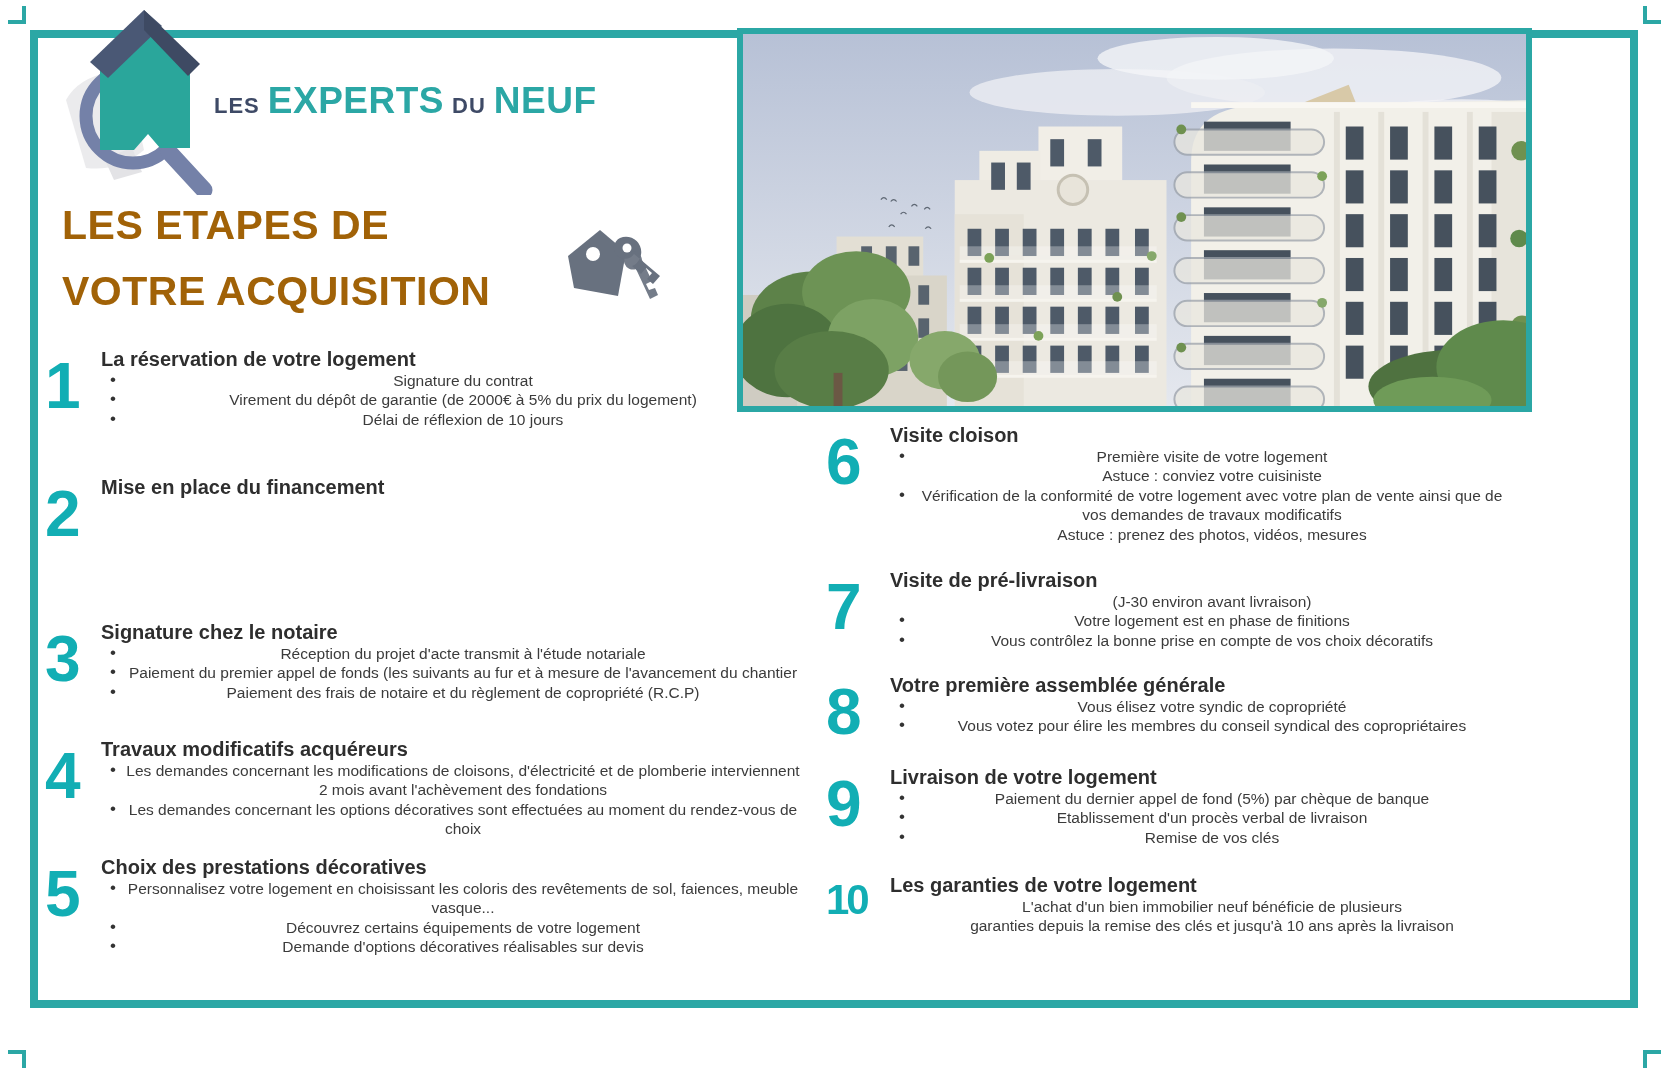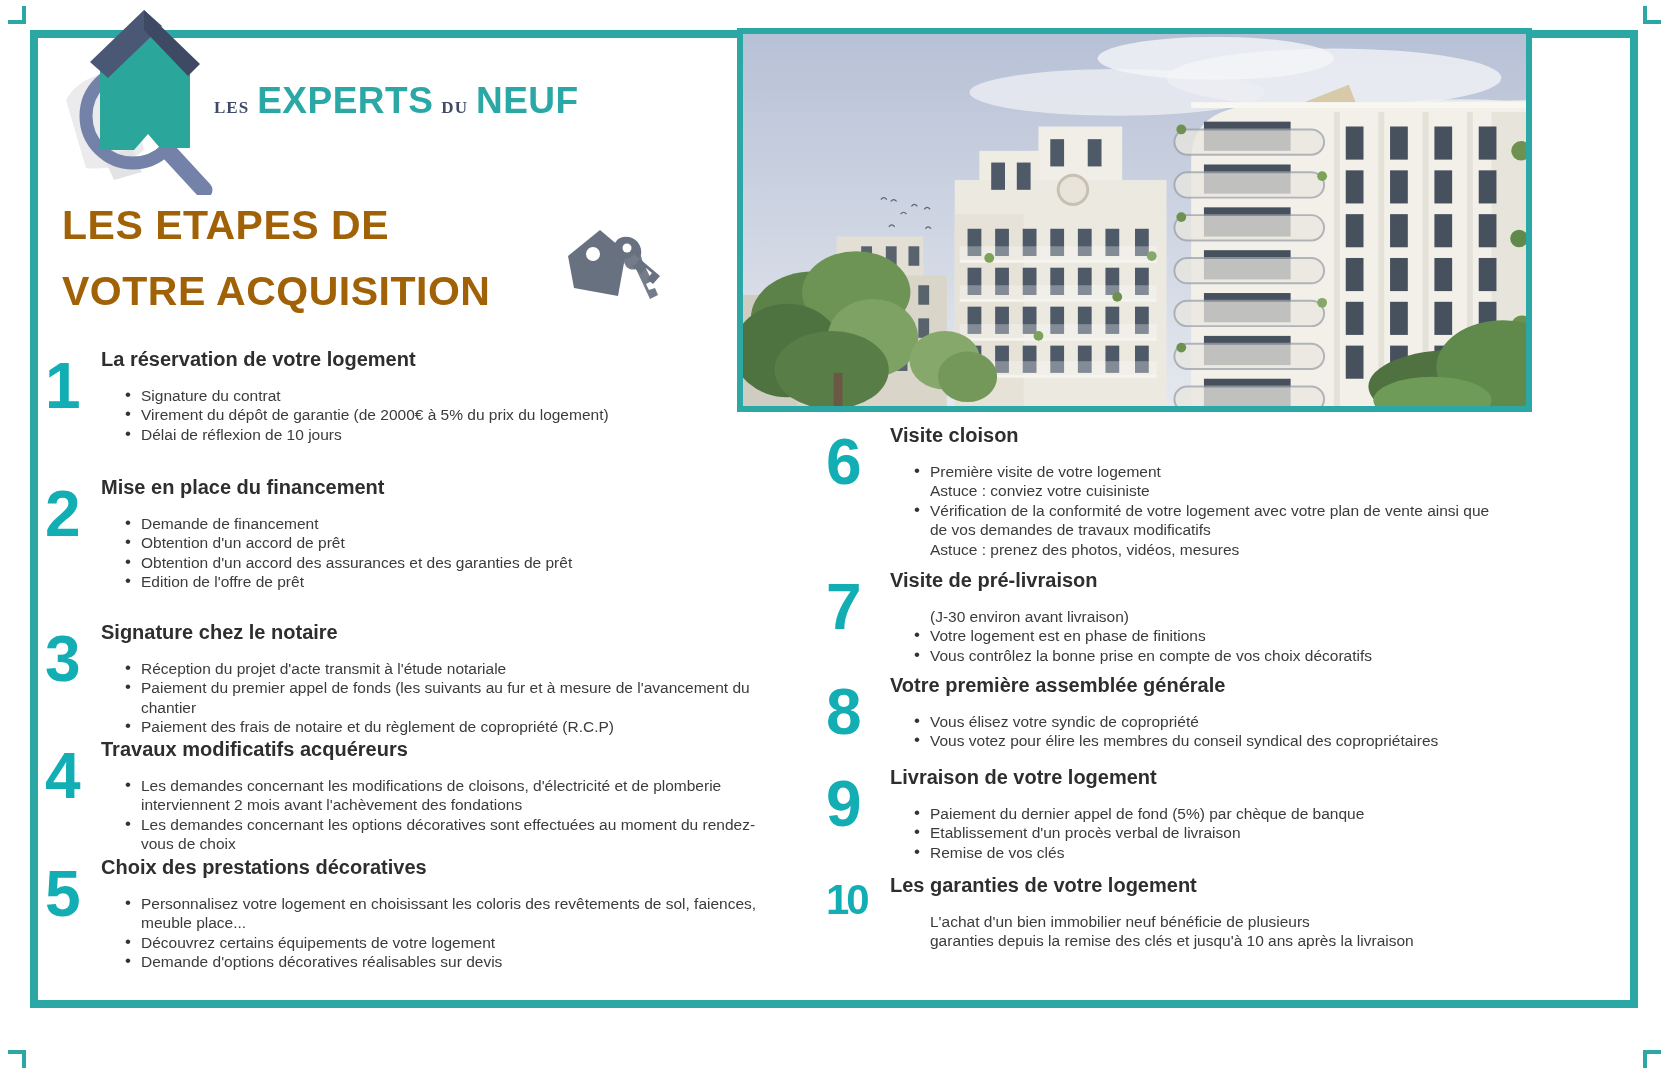--- a/index.html
+++ b/index.html
@@ -12,21 +12,21 @@
   .corner{position:absolute;width:18px;height:18px;box-sizing:border-box;}
   .corner.tl{left:8px;top:6px;border-right:4px solid #2BA7A5;border-bottom:4px solid #2BA7A5;}
   .corner.tr{left:1643px;top:6px;border-left:4px solid #2BA7A5;border-bottom:4px solid #2BA7A5;}
   .corner.bl{left:8px;top:1050px;border-right:4px solid #2BA7A5;border-top:4px solid #2BA7A5;}
   .corner.br{left:1643px;top:1050px;border-left:4px solid #2BA7A5;border-top:4px solid #2BA7A5;}
 
   
   .logo-graphic{position:absolute;left:48px;top:0px;width:172px;height:195px;z-index:5;}
   .logo-text{position:absolute;left:214px;top:80px;display:flex;align-items:baseline;gap:8px;
              font-weight:bold;white-space:nowrap;z-index:5;}
-  .logo-text .sm{font-size:17px;color:#3E4A66;letter-spacing:1px;font-family:Liberation Serif, serif;}
+  .logo-text .sm{font-size:22px;color:#3E4A66;letter-spacing:1px;}
   .logo-text .lg{font-size:37px;color:#2BA7A5;letter-spacing:0.5px;}
 
   
   .title{position:absolute;left:62px;top:192px;margin:0;font-size:41px;line-height:66px;
          font-weight:bold;color:#a16207;letter-spacing:0.5px;z-index:4;}
   .keys-icon{position:absolute;left:560px;top:218px;width:115px;height:95px;z-index:4;}
 
   
   .photo{position:absolute;left:737px;top:28px;width:795px;height:384px;margin:0;
          border:6px solid #2BA7A5;box-sizing:border-box;z-index:6;overflow:hidden;background:#cdd4e0;}
@@ -35,21 +35,21 @@
   
   .step{position:absolute;display:flex;align-items:flex-start;z-index:3;}
   .num{flex:none;font-weight:bold;color:#12AEB4;font-size:64px;line-height:0.85;
        margin-top:9px;letter-spacing:-2px;}
   .left .num{width:56px;}
   .right .num{width:64px;}
   .body{font-size:15.5px;line-height:19.5px;color:#3b3b3b;}
   .left .body{width:700px;}
   .right .body{width:620px;}
   .step h3{margin:0;font-size:20px;line-height:19.5px;font-weight:bold;color:#2e2e2e;}
-  .step ul{margin:16px;padding:0;list-style:none;}
+  .step ul{margin:1px;padding:0;list-style:none;text-align:center;}
   .step li{position:relative;padding-left:24px;}
   .step li.b::before{content:"\2022";position:absolute;left:8px;top:-1px;font-size:17px;color:#333;}
   .s1{left:45px;top:350px;}  .s2{left:45px;top:478px;}  .s3{left:45px;top:623px;}
   .s4{left:45px;top:740px;}  .s5{left:45px;top:858px;}
   .s6{left:826px;top:426px;} .s7{left:826px;top:571px;} .s8{left:826px;top:676px;}
   .s9{left:826px;top:768px;} .s10{left:826px;top:876px;}
   .s10 .num{font-size:42px;letter-spacing:-3px;margin-top:6px;}
 </style>
 </head>
 <body>
@@ -296,26 +296,20 @@
         <li class="b">Virement du dépôt de garantie (de 2000€ à 5% du prix du logement)</li>
         <li class="b">Délai de réflexion de 10 jours</li>
       </ul>
     </div>
   </div>
 
   <div class="step left s2">
     <div class="num">2</div>
     <div class="body">
       <h3>Mise en place du financement</h3>
-      <ul>
-        <li class="b">Demande de financement</li>
-        <li class="b">Obtention d'un accord de prêt</li>
-        <li class="b">Obtention d'un accord des assurances et des garanties de prêt</li>
-        <li class="b">Edition de l'offre de prêt</li>
-      </ul>
     </div>
   </div>
 
   <div class="step left s3">
     <div class="num">3</div>
     <div class="body">
       <h3>Signature chez le notaire</h3>
       <ul>
         <li class="b">Réception du projet d'acte transmit à l'étude notariale</li>
         <li class="b">Paiement du premier appel de fonds (les suivants au fur et à mesure de l'avancement du chantier</li>
@@ -333,21 +327,21 @@
         <li class="b">Les demandes concernant les options décoratives sont effectuées au moment du rendez-vous de choix</li>
       </ul>
     </div>
   </div>
 
   <div class="step left s5">
     <div class="num">5</div>
     <div class="body">
       <h3>Choix des prestations décoratives</h3>
       <ul>
-        <li class="b">Personnalisez votre logement en choisissant les coloris des revêtements de sol, faiences, meuble place...</li>
+        <li class="b">Personnalisez votre logement en choisissant les coloris des revêtements de sol, faiences, meuble vasque...</li>
         <li class="b">Découvrez certains équipements de votre logement</li>
         <li class="b">Demande d'options décoratives réalisables sur devis</li>
       </ul>
     </div>
   </div>
 
   <div class="step right s6">
     <div class="num">6</div>
     <div class="body">
       <h3>Visite cloison</h3>

